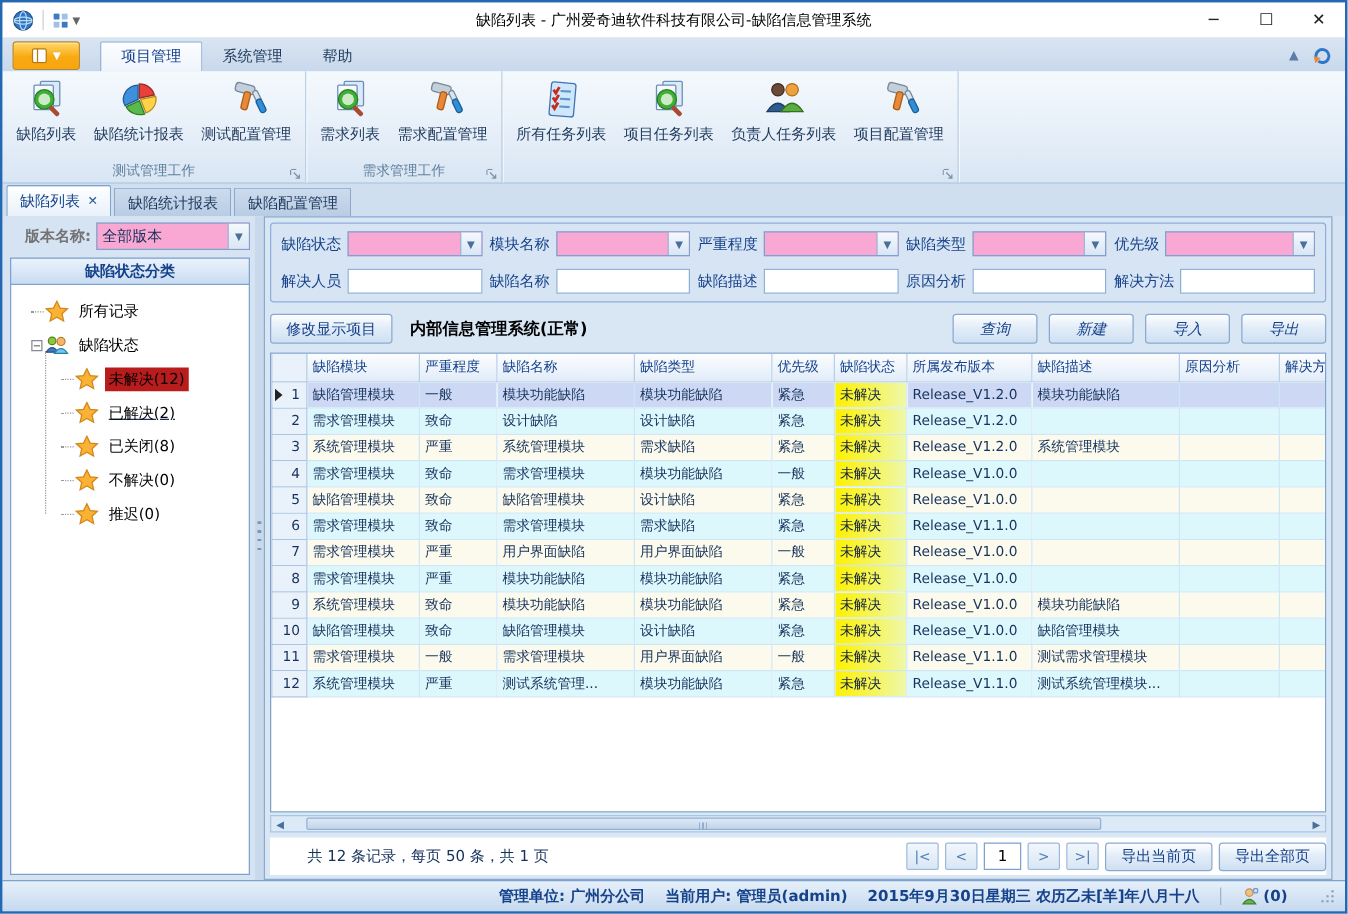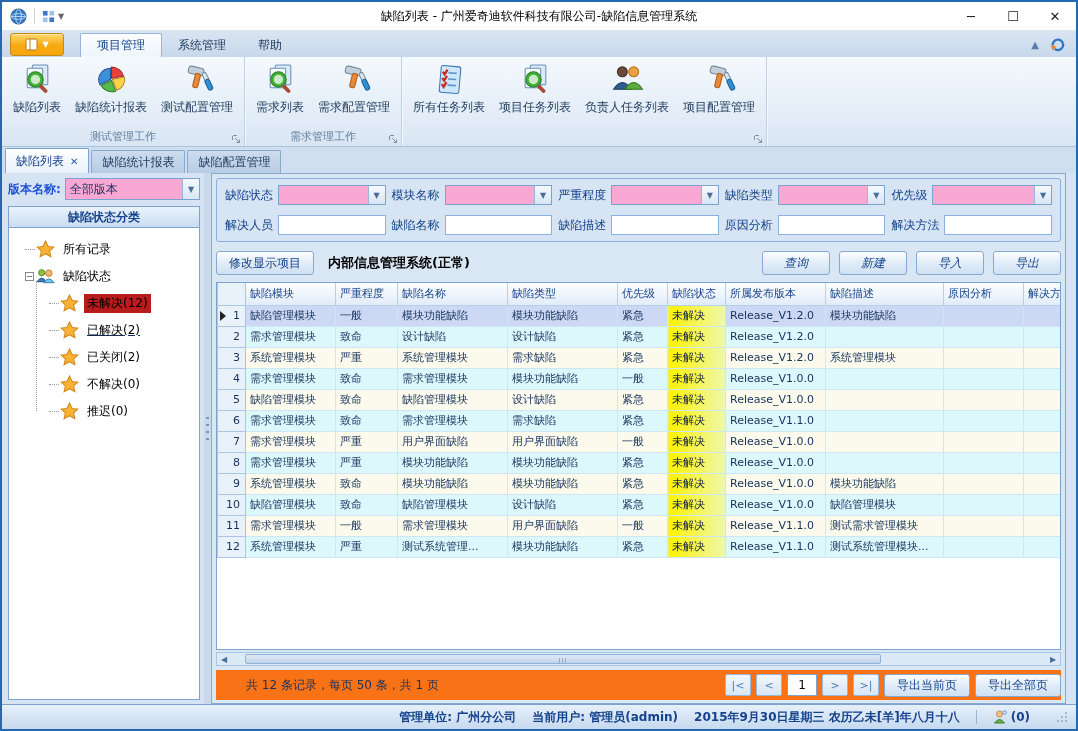--- a/index.html
+++ b/index.html
@@ -40,21 +40,21 @@
   .doctabs{position:absolute;top:145px;left:0;right:0;height:26px;background:#cfdff0;display:flex;align-items:flex-end;padding-left:3px;}
   .dtab{height:23px;padding:0 10px;display:flex;align-items:center;gap:6px;margin-right:2px;cursor:pointer;
     background:linear-gradient(#cddcee,#b8cce4);border:1px solid #8aa8cc;border-bottom:none;border-radius:2px 2px 0 0;color:#1e395b;}
   .dtab.active{height:25px;background:linear-gradient(#feffff,#e9f1fa);border-color:#7da2ce;color:#15428b;}
   .dtab .close{font-size:10px;color:#2a5b9a;cursor:pointer;}
   
   .workspace{position:absolute;top:171px;left:0;right:0;height:531px;background:#d5e3f2;}
   
   .sidebar{position:absolute;top:0;left:2px;width:198px;height:100%;display:flex;flex-direction:column;padding:4px 2px 4px 4px;}
   .version-row{display:flex;align-items:center;height:24px;gap:4px;}
-  .version-row .vlabel{font-weight:bold;color:#1d4ed8;white-space:nowrap;}
+  .version-row .vlabel{font-weight:bold;color:#737373;white-space:nowrap;margin-left:12px;}
   .combo{flex:1;height:22px;background:#f9a8d4;border:1px solid #7da2ce;display:flex;align-items:center;position:relative;padding-left:4px;}
   .combo .cbtn{position:absolute;right:0;top:0;bottom:0;width:17px;background:linear-gradient(#f4f9fd,#d9e6f4);border-left:1px solid #9ab7da;display:flex;align-items:center;justify-content:center;font-size:8px;color:#4a6f9b;cursor:pointer;}
   .tree-header{margin-top:5px;height:22px;background:linear-gradient(#eaf2fb,#c9dcf2);border:1px solid #7da2ce;display:flex;align-items:center;justify-content:center;font-weight:bold;color:#15428b;}
   .tree-panel{flex:1;margin-top:0;background:#fff;border:1px solid #7da2ce;border-top:none;padding-top:8px;overflow:hidden;position:relative;}
   .titem{height:27px;display:flex;align-items:center;position:relative;cursor:pointer;}
   .titem .dash{border-top:1px dotted #9a9a9a;width:10px;margin-right:1px;}
   .titem .ebox{width:9px;height:9px;border:1px solid #889;background:#fff;font-size:8px;line-height:7px;text-align:center;color:#333;margin-right:2px;cursor:pointer;}
   .titem .ticon{margin-right:5px;display:flex;}
   .titem .tlabel{color:#000;padding:1px 3px;white-space:nowrap;}
   .titem.selected .tlabel{background:#b91c1c;}
@@ -96,21 +96,21 @@
   tr.r-sel td{background:#cdd9f4;}
   .grid td.status{background:linear-gradient(90deg,#fdf103,#eef8ac);color:#102040;}
   
   .hscroll{position:absolute;top:478px;left:4px;right:4px;height:14px;background:#dce9f6;border:1px solid #a9c6e4;display:flex;align-items:stretch;}
   .hs-arrow{width:14px;display:flex;align-items:center;justify-content:center;font-size:8px;color:#4a6f9b;cursor:pointer;}
   .hs-track{flex:1;position:relative;}
   .hs-thumb{position:absolute;top:1px;bottom:1px;left:14px;width:78%;background:linear-gradient(#dfe9f5,#c2d4e9);border:1px solid #8fb0d8;border-radius:2px;cursor:grab;}
   .hs-thumb .grip{position:absolute;left:50%;top:3px;width:9px;height:6px;margin-left:-4px;
     background:repeating-linear-gradient(90deg,#92aecd 0 1px,transparent 1px 3px);}
   
-  .footer{position:absolute;top:496px;left:4px;right:4px;height:30px;display:flex;align-items:center;background:#f97316;}
+  .footer{position:absolute;top:496px;left:4px;right:4px;height:30px;display:flex;align-items:center;background:#ffffff;}
   .footer .summary{margin-left:30px;color:#16325c;}
   .pager{margin-left:auto;display:flex;align-items:center;gap:5px;}
   .pbtn{width:26px;height:22px;background:linear-gradient(#f2f7fc,#d8e6f4);border:1px solid #9ab7dc;border-radius:2px;
     color:#4d7db5;display:flex;align-items:center;justify-content:center;font-size:11px;cursor:pointer;}
   .pagebox{width:30px;height:22px;background:#fff;border:1px solid #7da2ce;text-align:center;line-height:20px;color:#000;}
   .pager .btn{min-width:76px;height:23px;}
   
   .statusbar{position:absolute;bottom:0;left:0;right:0;height:25px;background:linear-gradient(#e6f0fa,#c6d9ee);border-top:1px solid #7da2ce;
     display:flex;align-items:center;padding:0 8px;color:#15428b;font-weight:bold;}
   .statusbar .right{margin-left:auto;display:flex;align-items:center;gap:16px;}
@@ -389,21 +389,21 @@
                 </span>
                 <span class="tlabel">已解决(2)</span>
               </div>
               <div class="titem" style="padding-left: 4px;">
                 <span class="dash"></span>
                 <span class="ticon">
                   <svg width="19" height="19" viewBox="0 0 18 18">
                     <path d="M9 1 l2.5 5.1 5.5.6 -4.1 3.7 1.2 5.5 -5.1 -2.9 -5.1 2.9 1.2 -5.5 -4.1 -3.7 5.5 -.6 z" fill="#f9b233" stroke="#d2881c"></path>
                   </svg>
                 </span>
-                <span class="tlabel">已关闭(2)</span>
+                <span class="tlabel">已关闭(8)</span>
               </div>
               <div class="titem" style="padding-left: 4px;">
                 <span class="dash"></span>
                 <span class="ticon">
                   <svg width="19" height="19" viewBox="0 0 18 18">
                     <path d="M9 1 l2.5 5.1 5.5.6 -4.1 3.7 1.2 5.5 -5.1 -2.9 -5.1 2.9 1.2 -5.5 -4.1 -3.7 5.5 -.6 z" fill="#f9b233" stroke="#d2881c"></path>
                   </svg>
                 </span>
                 <span class="tlabel">不解决(0)</span>
               </div>

